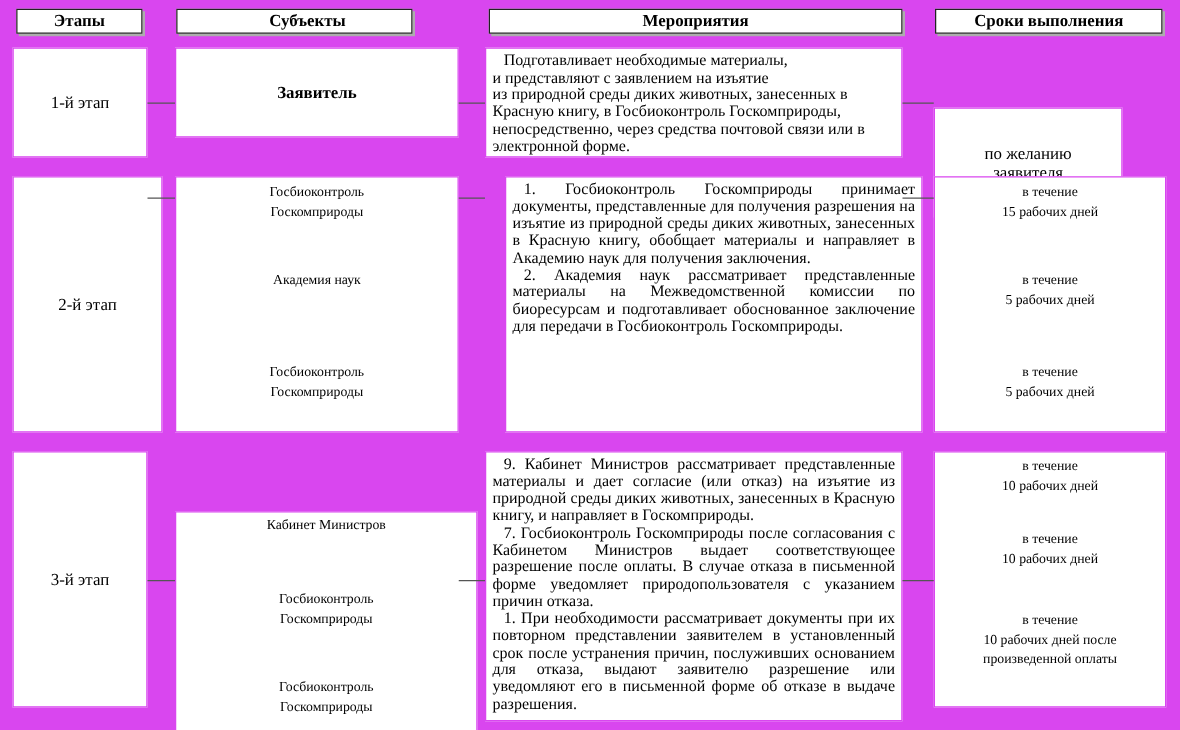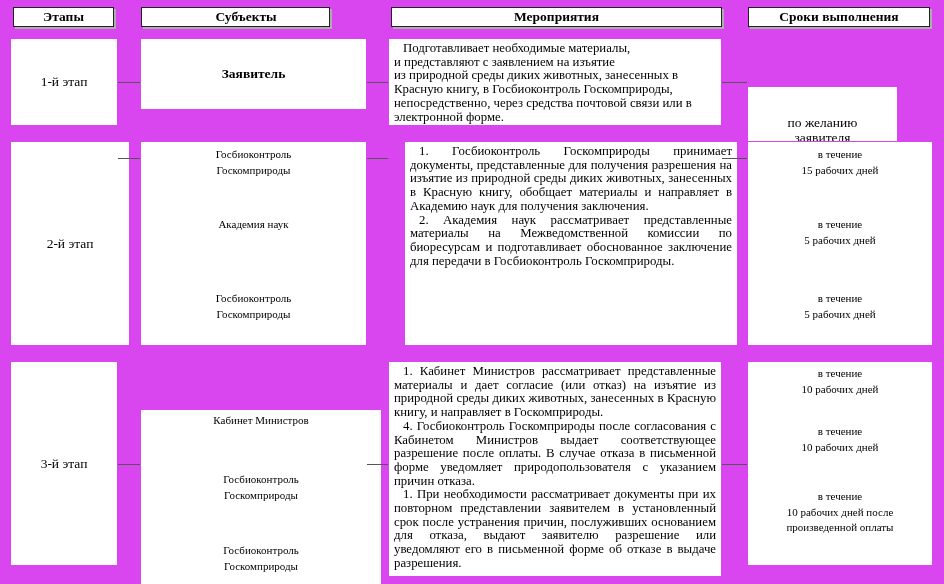--- a/index.html
+++ b/index.html
@@ -138,22 +138,22 @@
 
   <div class="box pos-box" style="left:140px; top:361px; width:242px; height:205px;margin-top:48px;">
     <div class="entry" style="top:3px;">Кабинет Министров</div>
     <div class="entry" style="top:62px;">Госбиоконтроль
 Госкомприроды</div>
     <div class="entry" style="top:133px;">Госбиоконтроль
 Госкомприроды</div>
   </div>
 
   <div class="box activities-box" style="left:388px; top:361px; width:334px; height:216px;">
-    <p>1. Кабинет Министров рассматривает представленные материалы и дает согласие (или отказ) на изъятие из природной среды диких животных, занесенных в Красную книгу, и направляет в Госкомприроды.</p>
-    <p>4. Госбиоконтроль Госкомприроды после согласования с Кабинетом Министров выдает соответствующее разрешение после оплаты. В случае отказа в письменной форме уведомляет природопользователя с указанием причин отказа.</p>
+    <p>9. Кабинет Министров рассматривает представленные материалы и дает согласие (или отказ) на изъятие из природной среды диких животных, занесенных в Красную книгу, и направляет в Госкомприроды.</p>
+    <p>7. Госбиоконтроль Госкомприроды после согласования с Кабинетом Министров выдает соответствующее разрешение после оплаты. В случае отказа в письменной форме уведомляет природопользователя с указанием причин отказа.</p>
     <p>1. При необходимости рассматривает документы при их повторном представлении заявителем в установленный срок после устранения причин, послуживших основанием для отказа, выдают заявителю разрешение или уведомляют его в письменной форме об отказе в выдаче разрешения.</p>
   </div>
 
   <div class="box pos-box" style="left:747px; top:361px; width:186px; height:205px;">
     <div class="entry" style="top:4px;">в течение
 10 рабочих дней</div>
     <div class="entry" style="top:62px;">в течение
 10 рабочих дней</div>
     <div class="entry" style="top:127px;">в течение
 10 рабочих дней после

